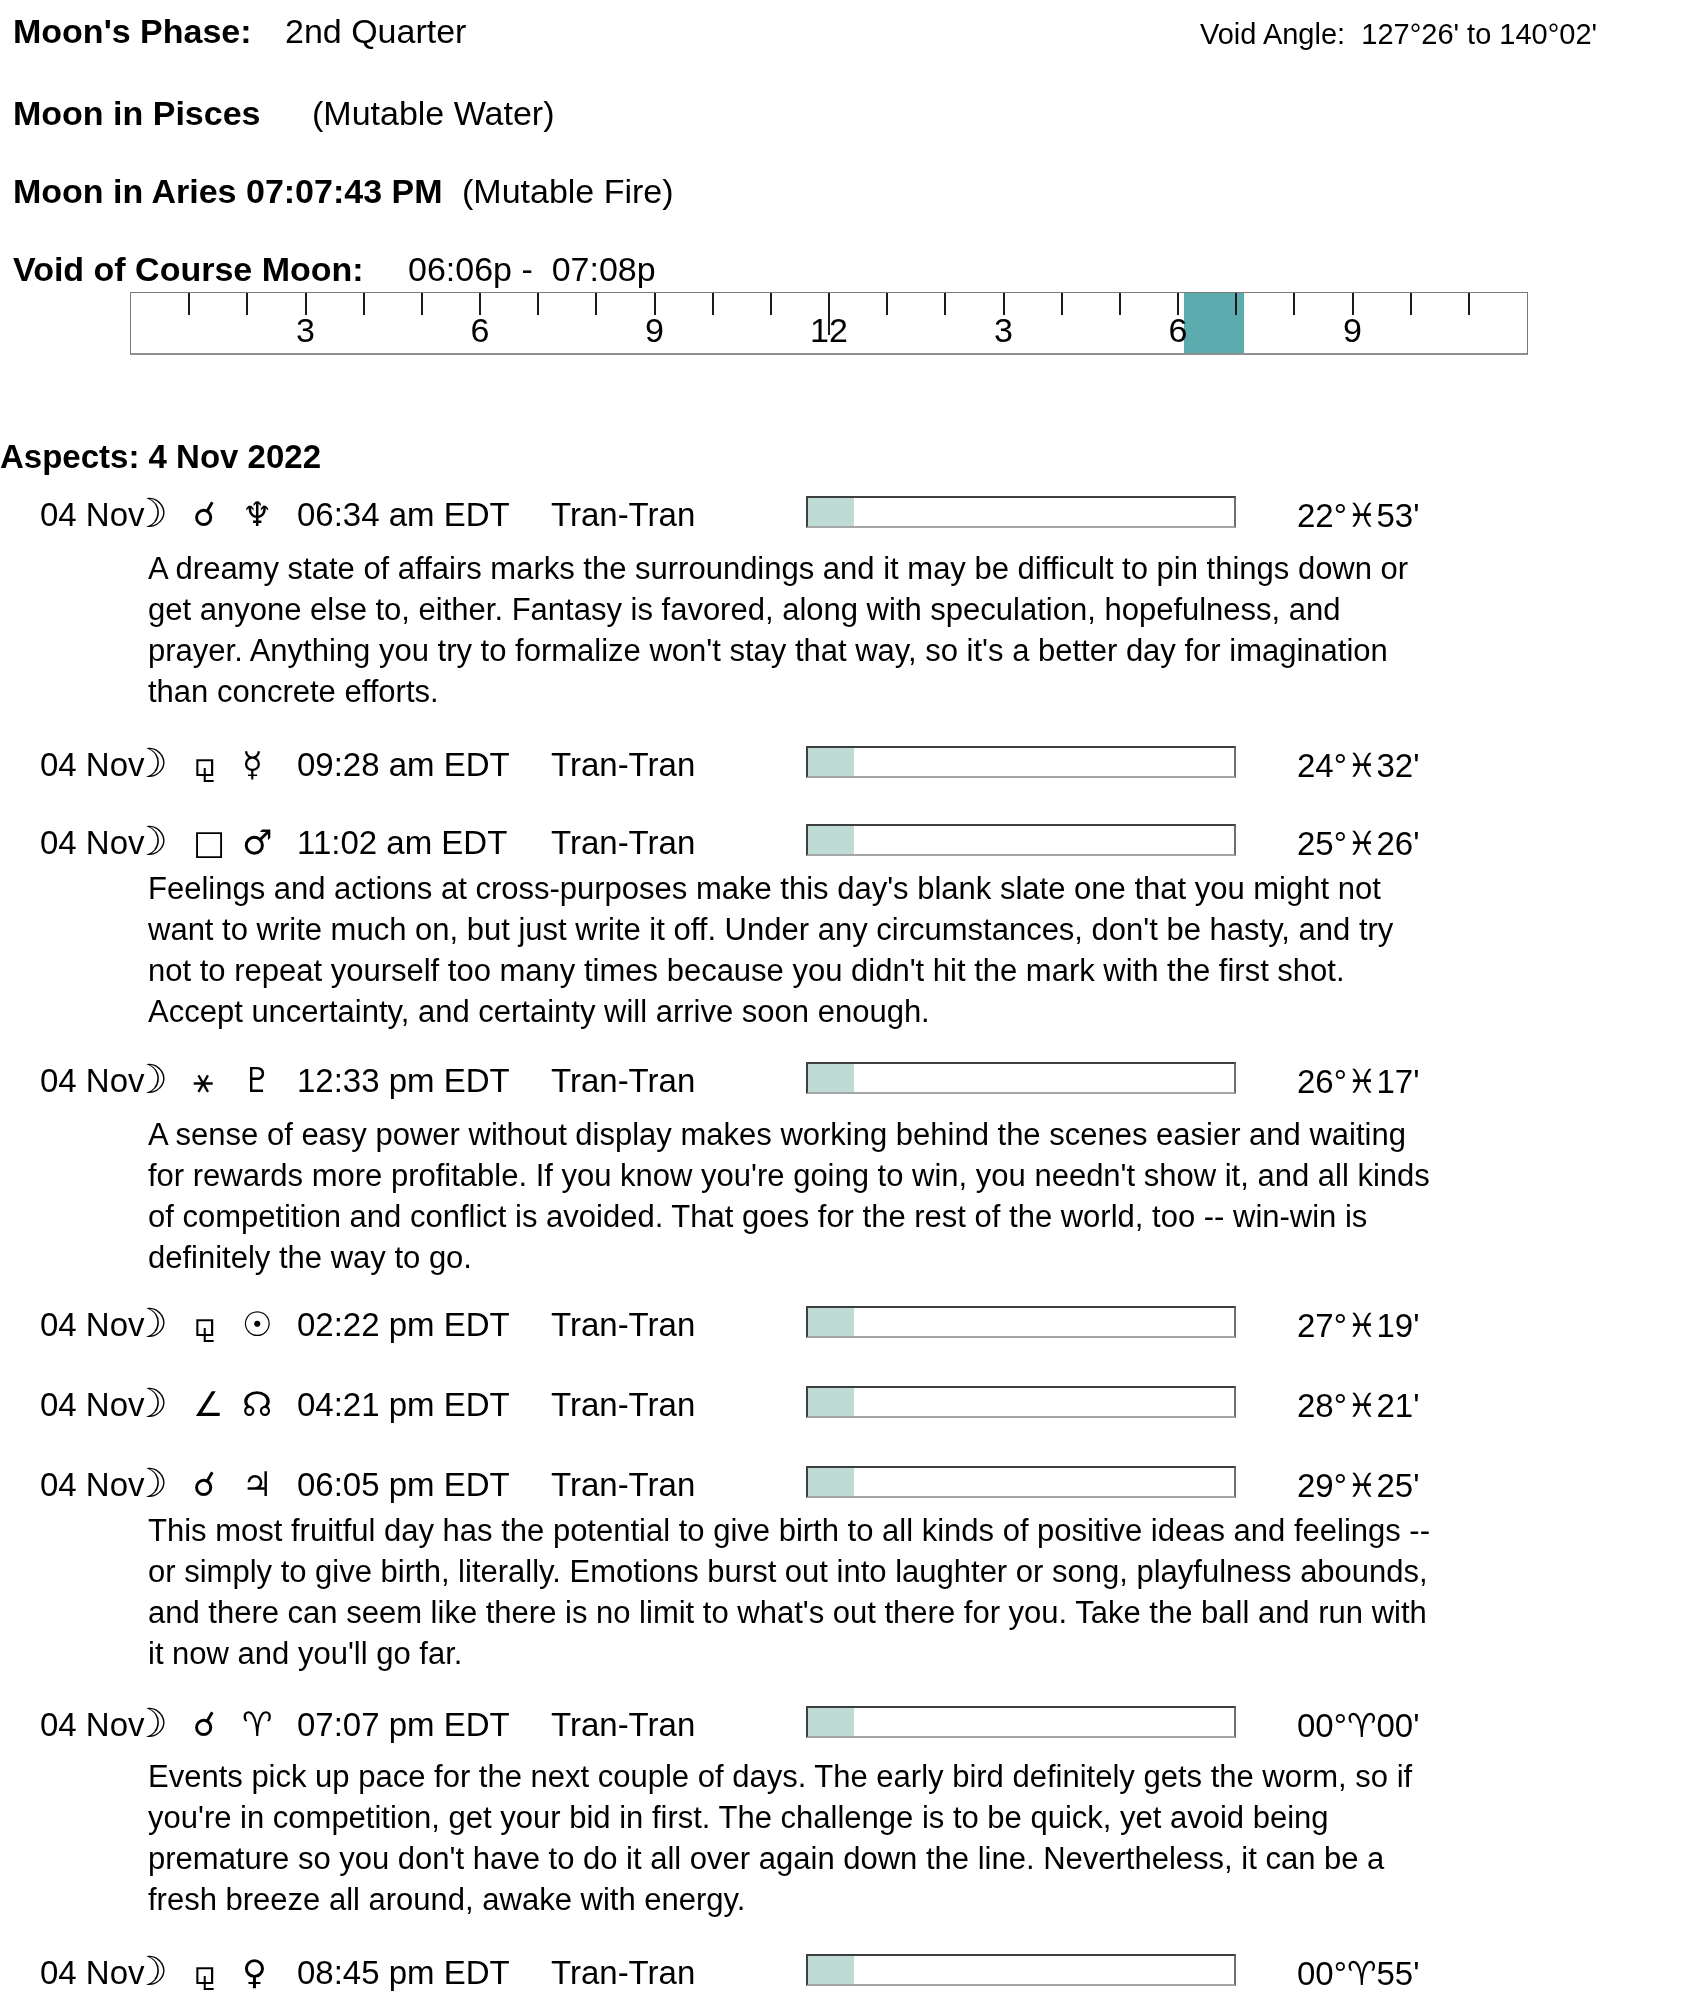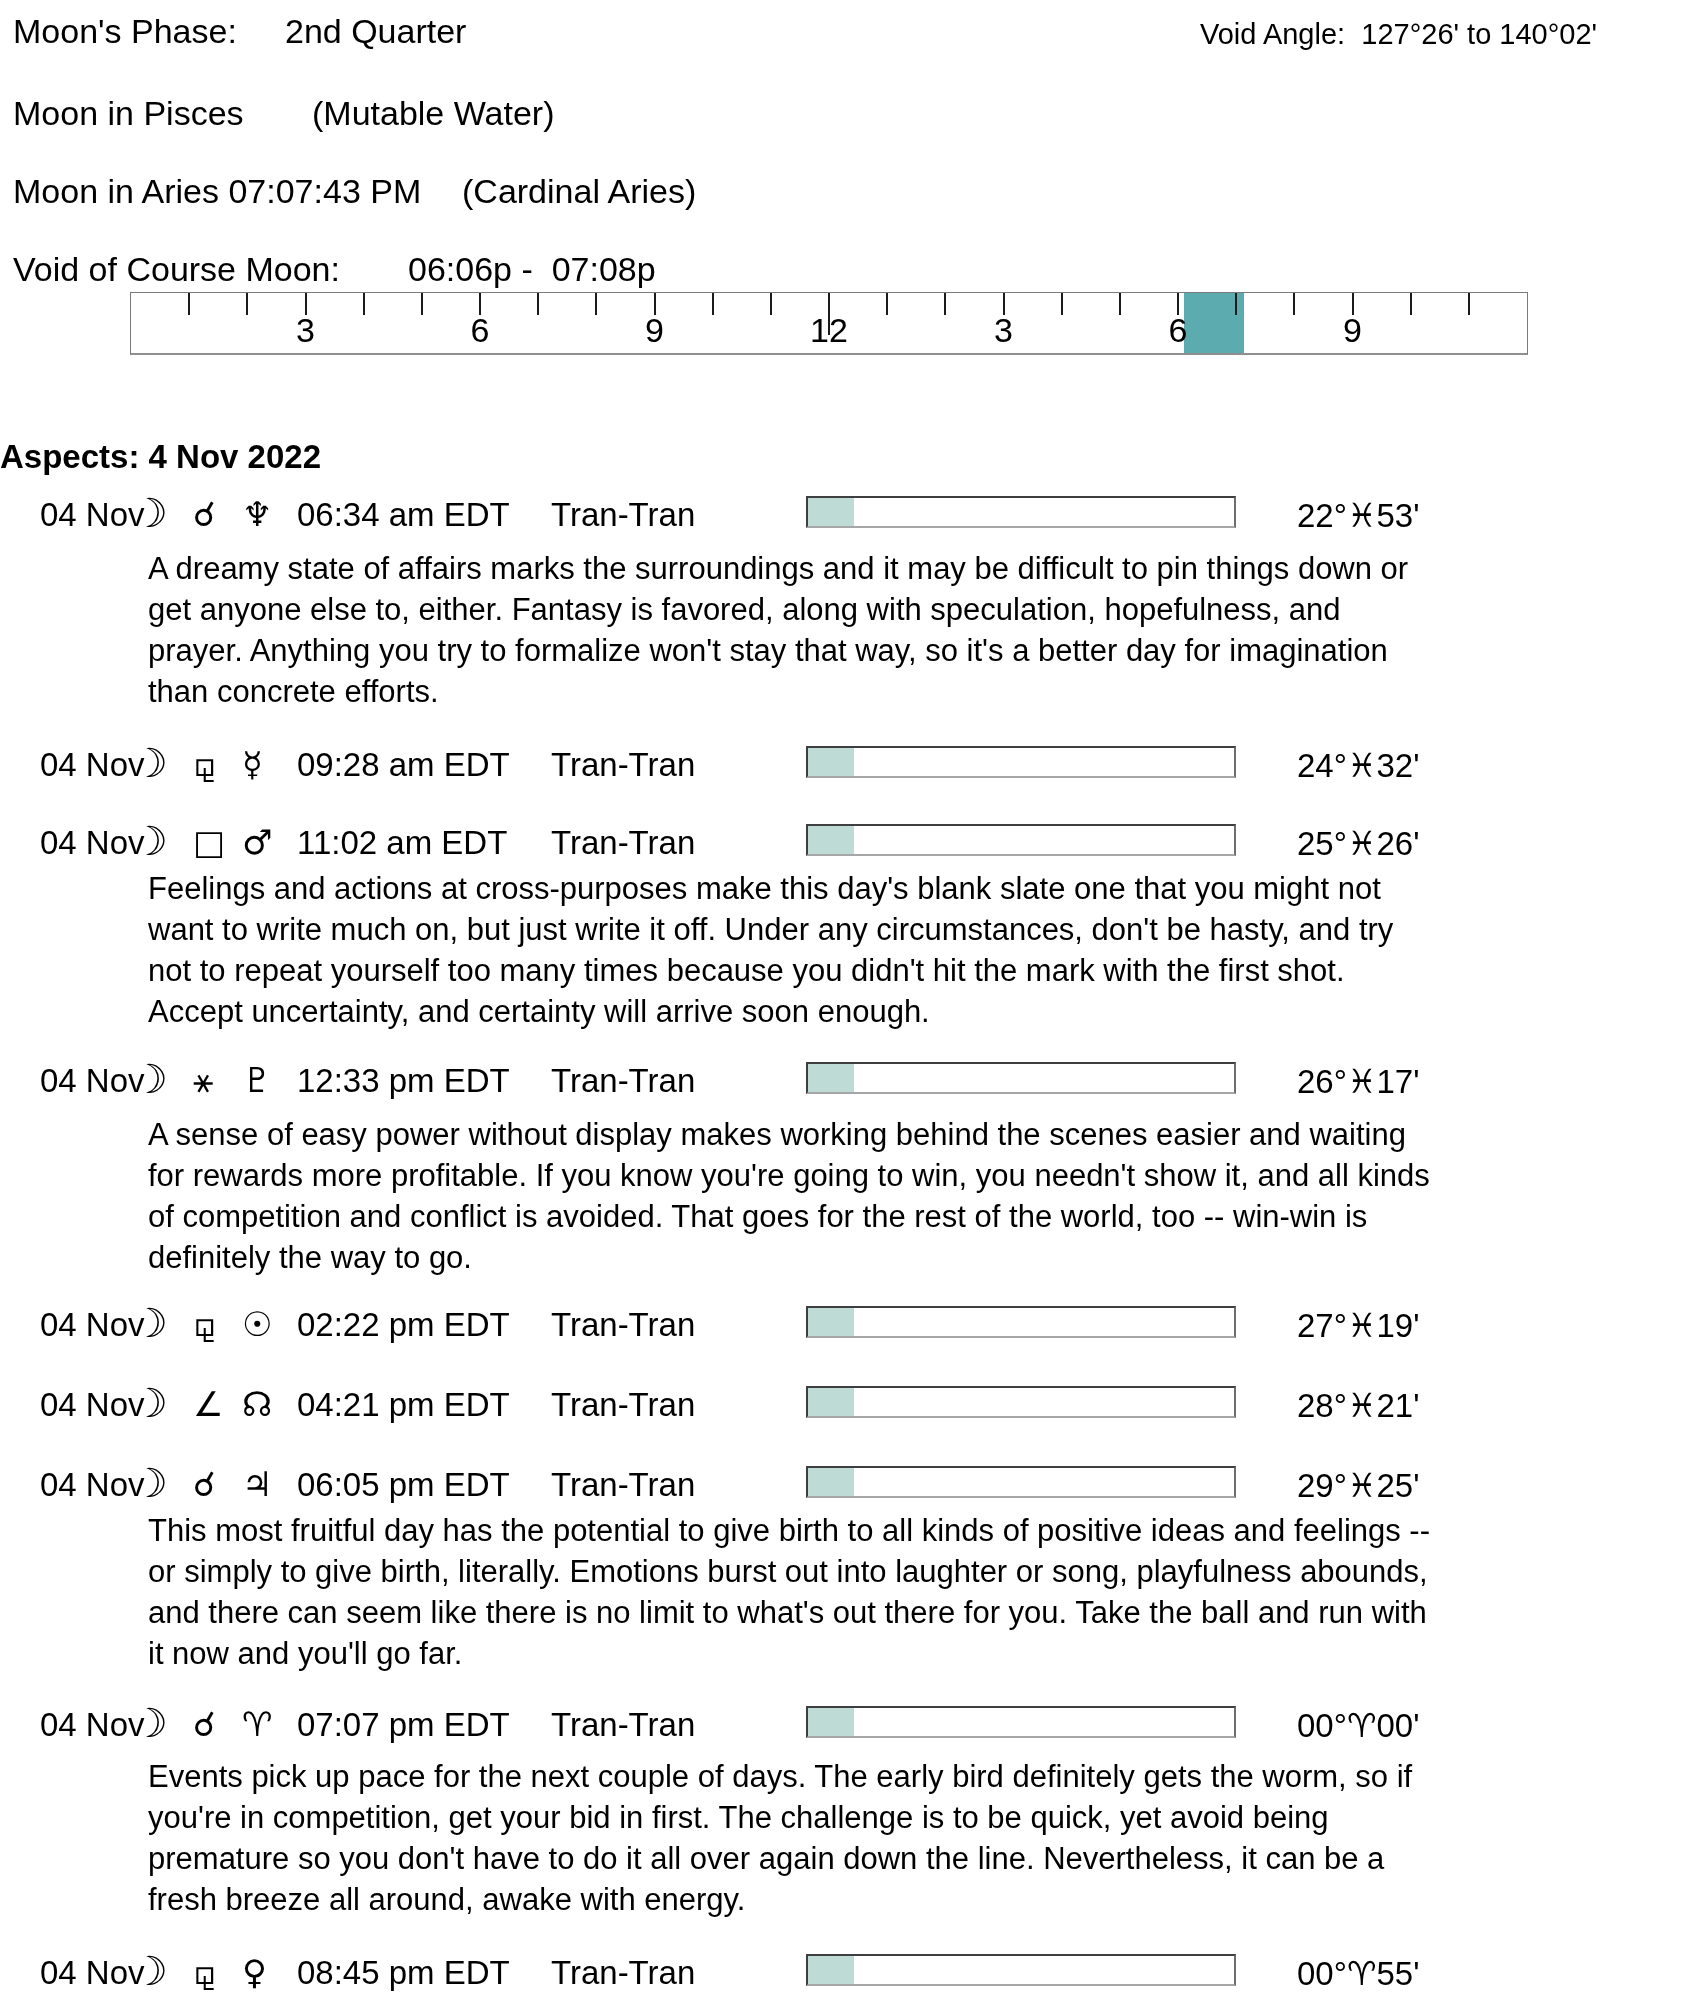--- a/index.html
+++ b/index.html
@@ -2,21 +2,21 @@
 <html style="--teal: #5cabae; --fill: #bedcd5;"><head>
 <meta charset="utf-8">
 <style>
   html,body{margin:0;padding:0;}
   body{
     width:1688px;height:2002px;position:relative;background:#ffffff;color:#000;
     font-family:"Liberation Sans","DejaVu Sans",sans-serif;overflow:hidden;
   }
   .abs{position:absolute;}
   
-  .hbold{font-weight:normal;font-size:34px;white-space:nowrap;}
+  .hbold{font-weight:bold;font-size:34px;white-space:nowrap;}
   .hval{font-size:34px;white-space:nowrap;}
   .pre{white-space:pre;}
   .phase-line{font-size:29px;white-space:pre;}
   
   .ruler{left:130px;top:292px;width:1396px;height:60px;border:1px solid #7a7a7a;
          border-bottom:2px solid #8f8f8f;background:#fff;}
   .voidblk{position:absolute;top:0;bottom:0;background:var(--teal,#5cabae);}
   .tick{position:absolute;top:0;width:2px;background:#1b1b1b;z-index:2;}
   .hlabel{position:absolute;top:18px;font-size:34px;transform:translateX(-50%);z-index:3;}
   
@@ -42,21 +42,21 @@
 
 <span class="abs hbold" style="left:13px;top:12px">Moon's Phase:</span>
 <span class="abs hval" style="left:285px;top:12px">2nd Quarter</span>
 
 <span class="abs phase-line" style="left:1200px;top:18px"><span>Void Angle:</span>  <span>127°26' to 140°02'</span></span>
 
 <span class="abs hbold" style="left:13px;top:94px">Moon in Pisces</span>
 <span class="abs hval" style="left:312px;top:94px">(Mutable Water)</span>
 
 <span class="abs hbold" style="left:13px;top:172px">Moon in Aries 07:07:43 PM</span>
-<span class="abs hval" style="left:462px;top:172px">(Cardinal Aries)</span>
+<span class="abs hval" style="left:462px;top:172px">(Mutable Fire)</span>
 
 <span class="abs hbold" style="left:13px;top:250px">Void of Course Moon:</span>
 <span class="abs hval pre" style="left:408px;top:250px">06:06p -  07:08p</span>
 
 <div class="abs ruler" id="ruler">
   <div class="voidblk" id="voidblk" style="left: 1052.82px; width: 60.0862px;"></div>
 <i class="tick" style="left: 57.1667px; height: 22px;"></i>
     <i class="tick" style="left: 115.333px; height: 22px;"></i>
     <i class="tick" style="left: 173.5px; height: 22px;"></i>
     <i class="tick" style="left: 231.667px; height: 22px;"></i>

